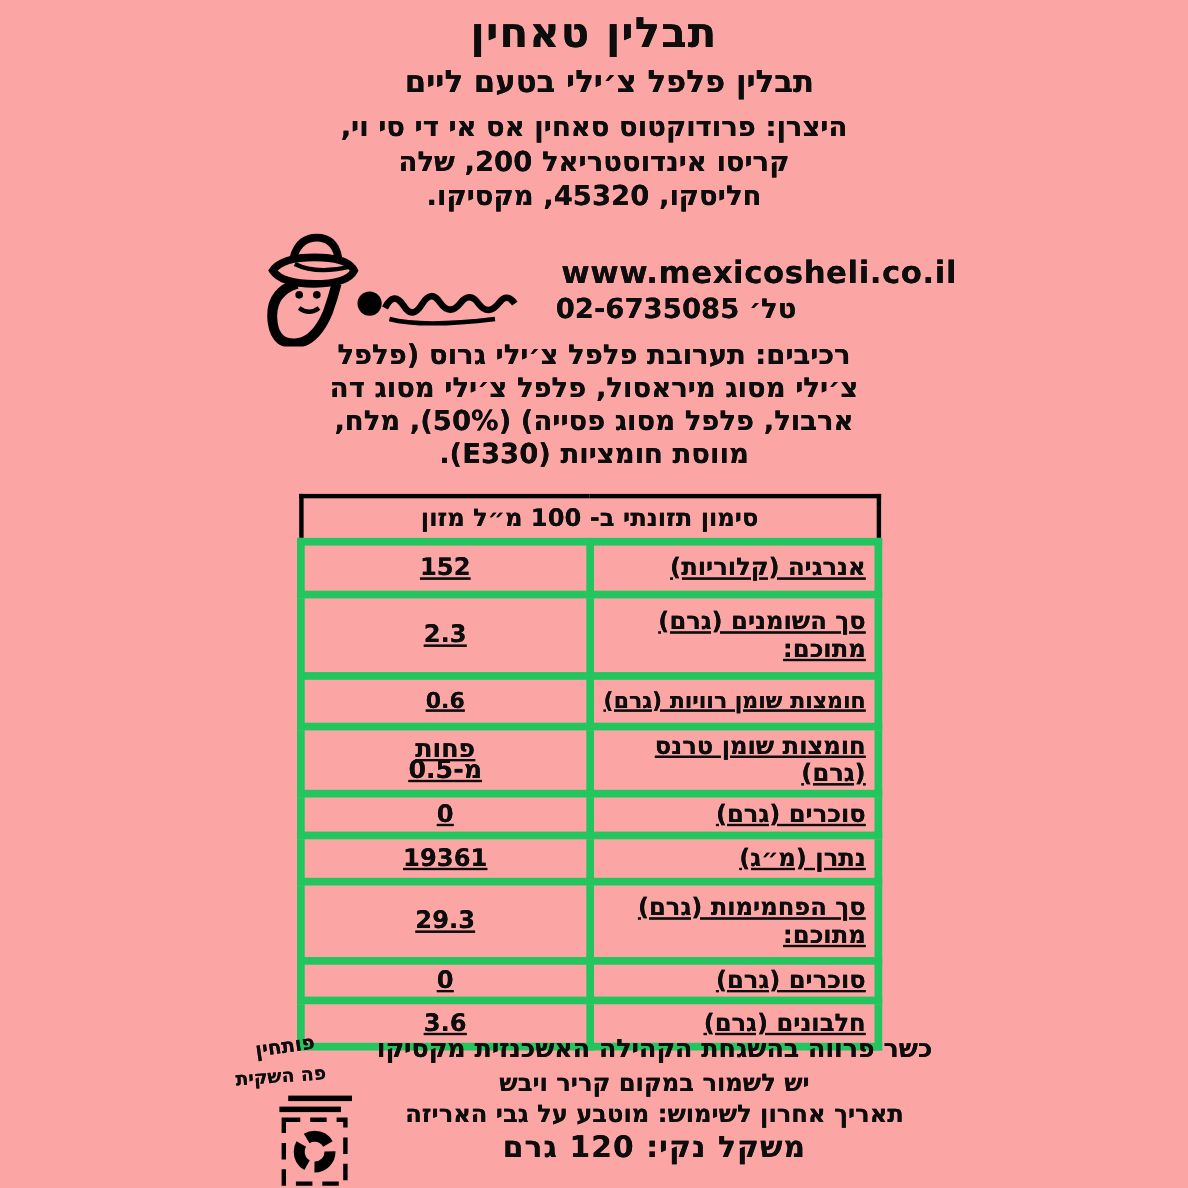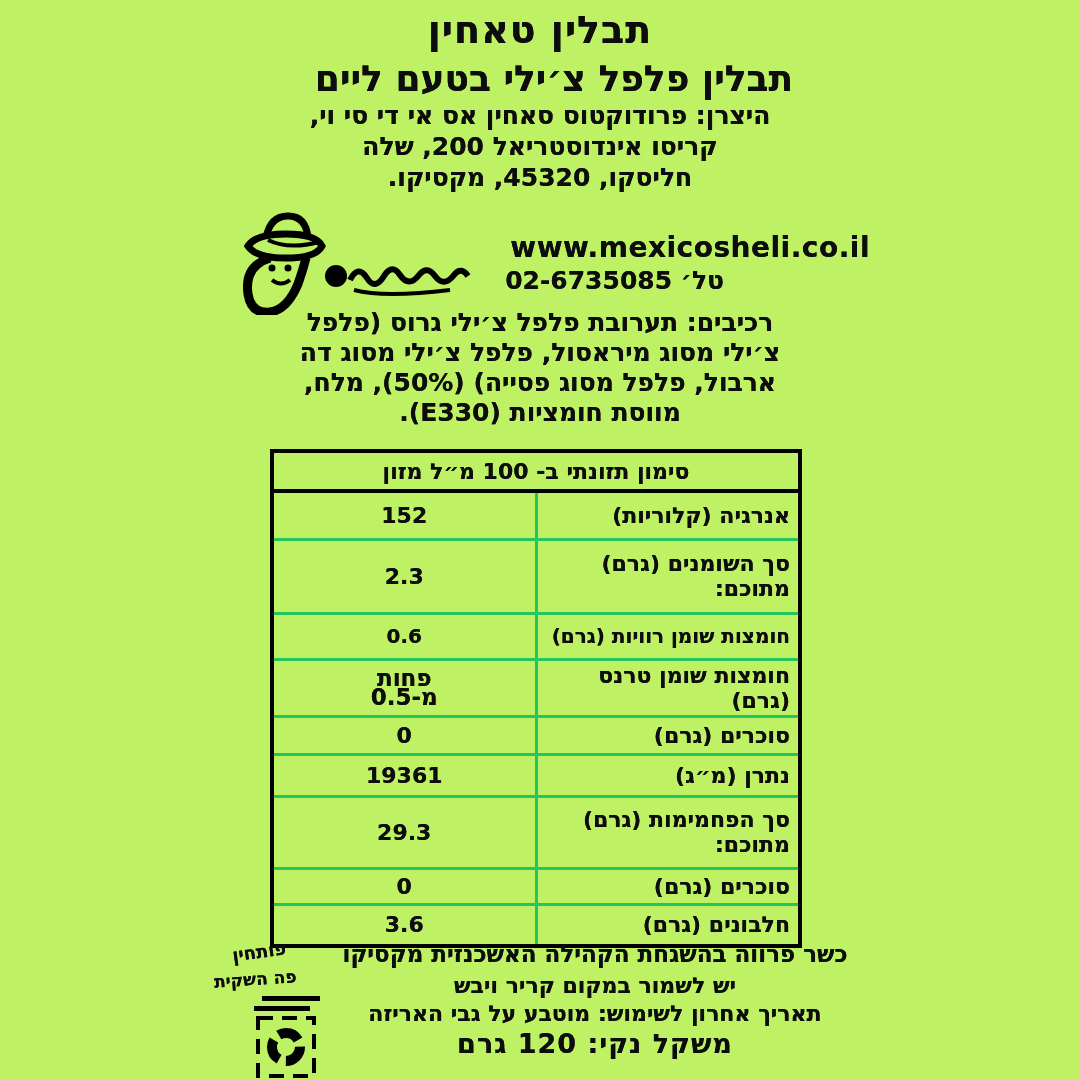--- a/index.html
+++ b/index.html
@@ -1,55 +1,56 @@
 <!DOCTYPE html>
 <html lang="he" dir="rtl"><head>
 <meta charset="utf-8">
 <style>
   html,body{margin:0;padding:0;background:#e9e9e9;}
   #label{
     position:relative;
     width:1080px;height:1080px;
     margin:0 auto;
-    background:#bef264;
+    background:#fca5a5;
     color:#0d0d0d;
     font-family:"DejaVu Sans", sans-serif;
     font-weight:bold;
     direction:rtl;
     overflow:hidden;
     text-shadow:0 0 .45px #222;
   }
   .abs{position:absolute;}
   .center{left:0;right:0;text-align:center;}
 
   .title{top:8px;font-size:38px;letter-spacing:1px;}
-  .subtitle{top:58px;font-size:36px;margin-left:28px;}
+  .subtitle{top:58px;font-size:28px;margin-left:28px;}
   .producer{top:100px;font-size:25px;line-height:31px;}
   .importer{top:201px;font-size:25px;}
   .website{top:231px;right:210px;font-size:28px;direction:ltr;letter-spacing:.5px;}
   .phone{top:266px;right:356px;font-size:25px;}
   .ingredients{top:308px;font-size:25px;line-height:30px;}
 
   .logo{left:226px;top:210px;}
 
   table.nutri{
     position:absolute;top:449px;left:270px;
     width:532px;border-collapse:collapse;
     border:4px solid #000;
     table-layout:fixed;
   }
   table.nutri th{
     border-bottom:4px solid #000;
     font-size:22px;height:36px;text-align:center;padding:0;
   }
   table.nutri td{
-    border:3px solid #22c55e;
+    border:7px solid #22c55e;
     font-size:22px;line-height:25px;
     vertical-align:middle;
     padding:2px 8px;
+    text-decoration:underline;
   }
   td.lab{width:388px;text-align:right;border-left:4px solid #000;}
   td.val{width:150px;text-align:center;border-right:none;}
   td.lab{border-right:none;}
   .l2:empty,.v2:empty{display:none;}
   .l2,.v2{display:block;}
   tbody tr:nth-child(1){height:48px;}
   tbody tr:nth-child(2){height:74px;}
   tbody tr:nth-child(3){height:46px;}
   tbody tr:nth-child(4){height:56px;}

